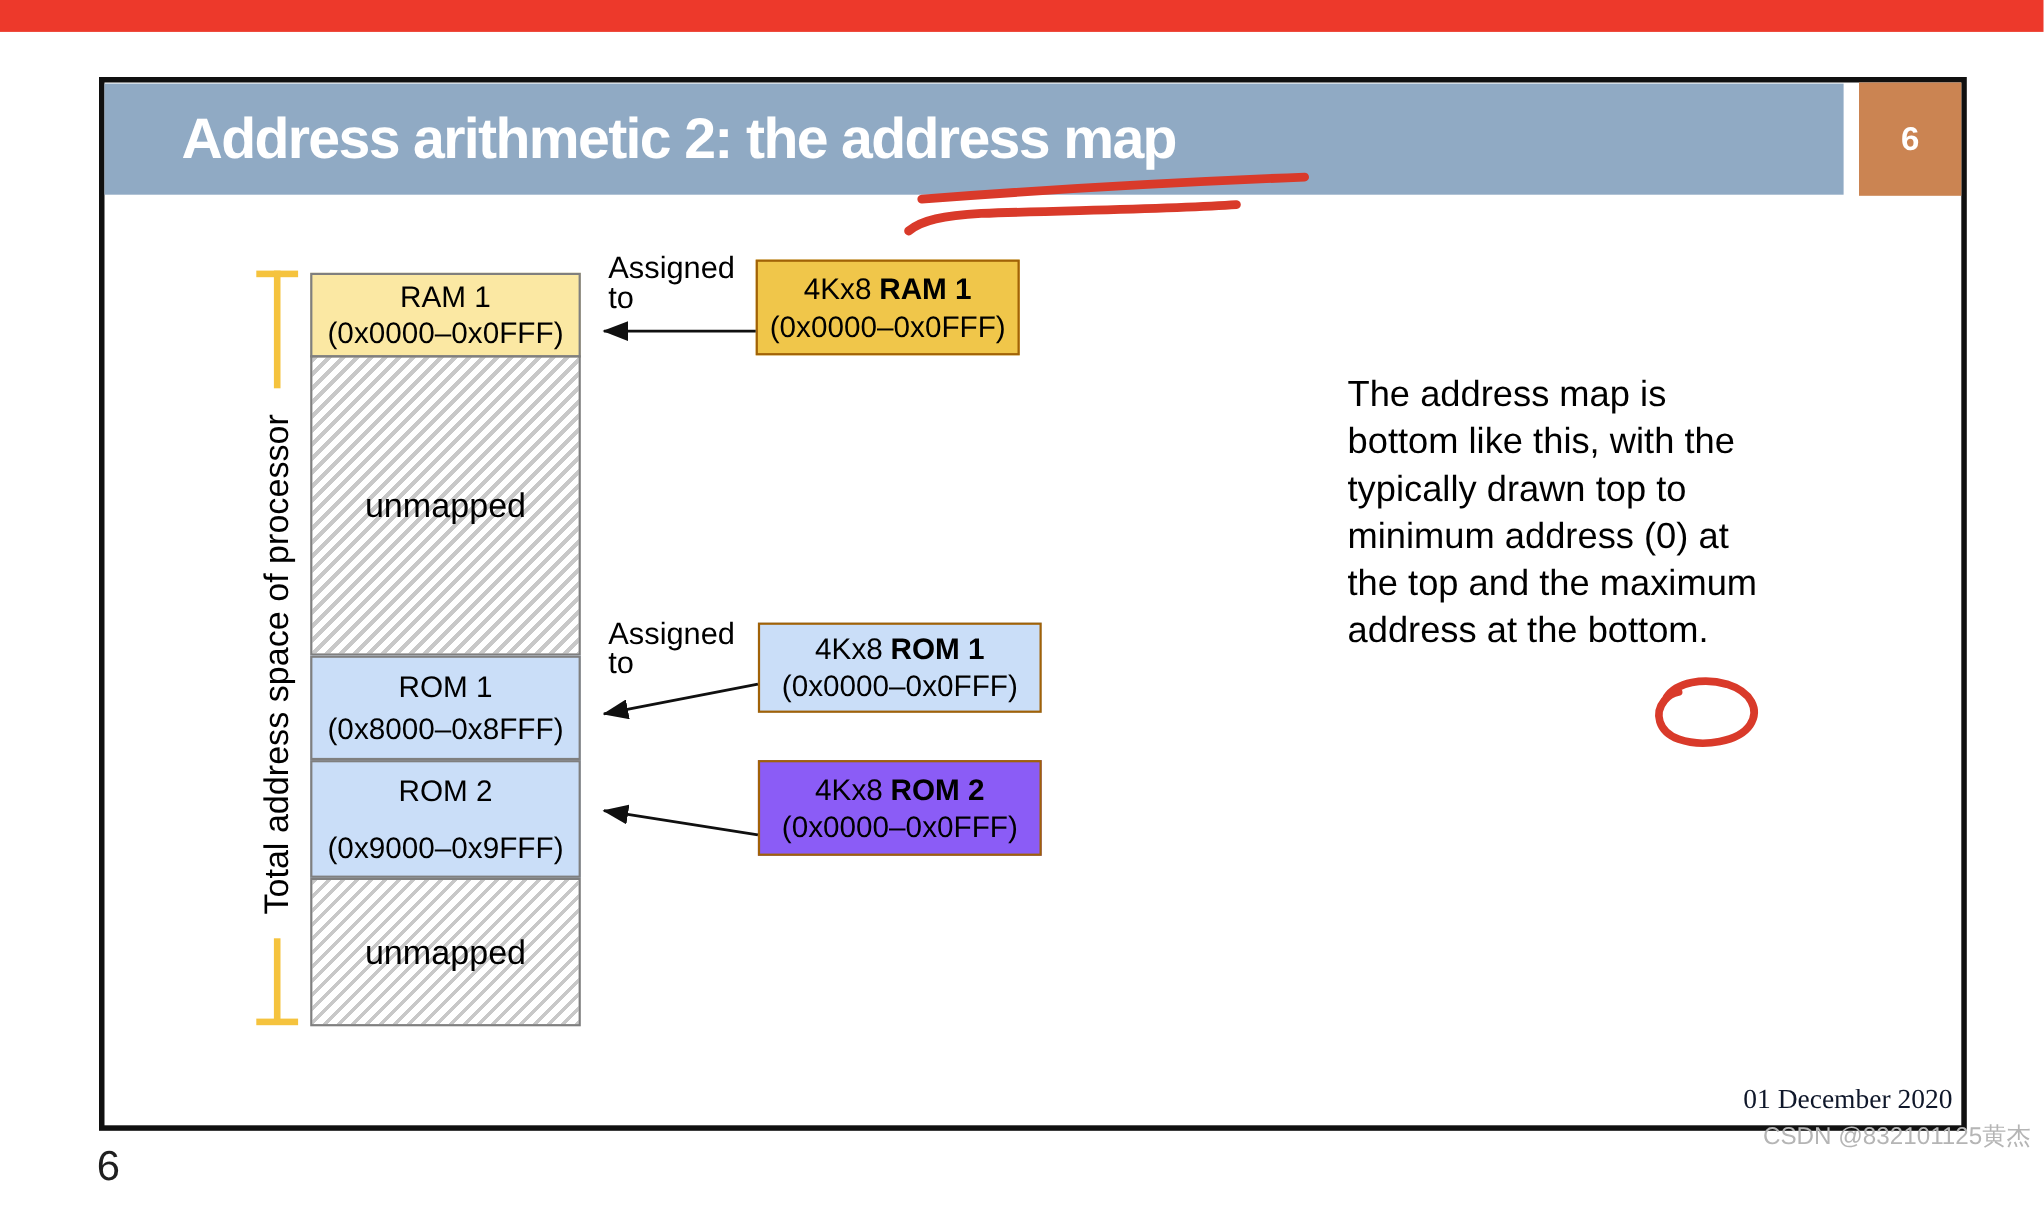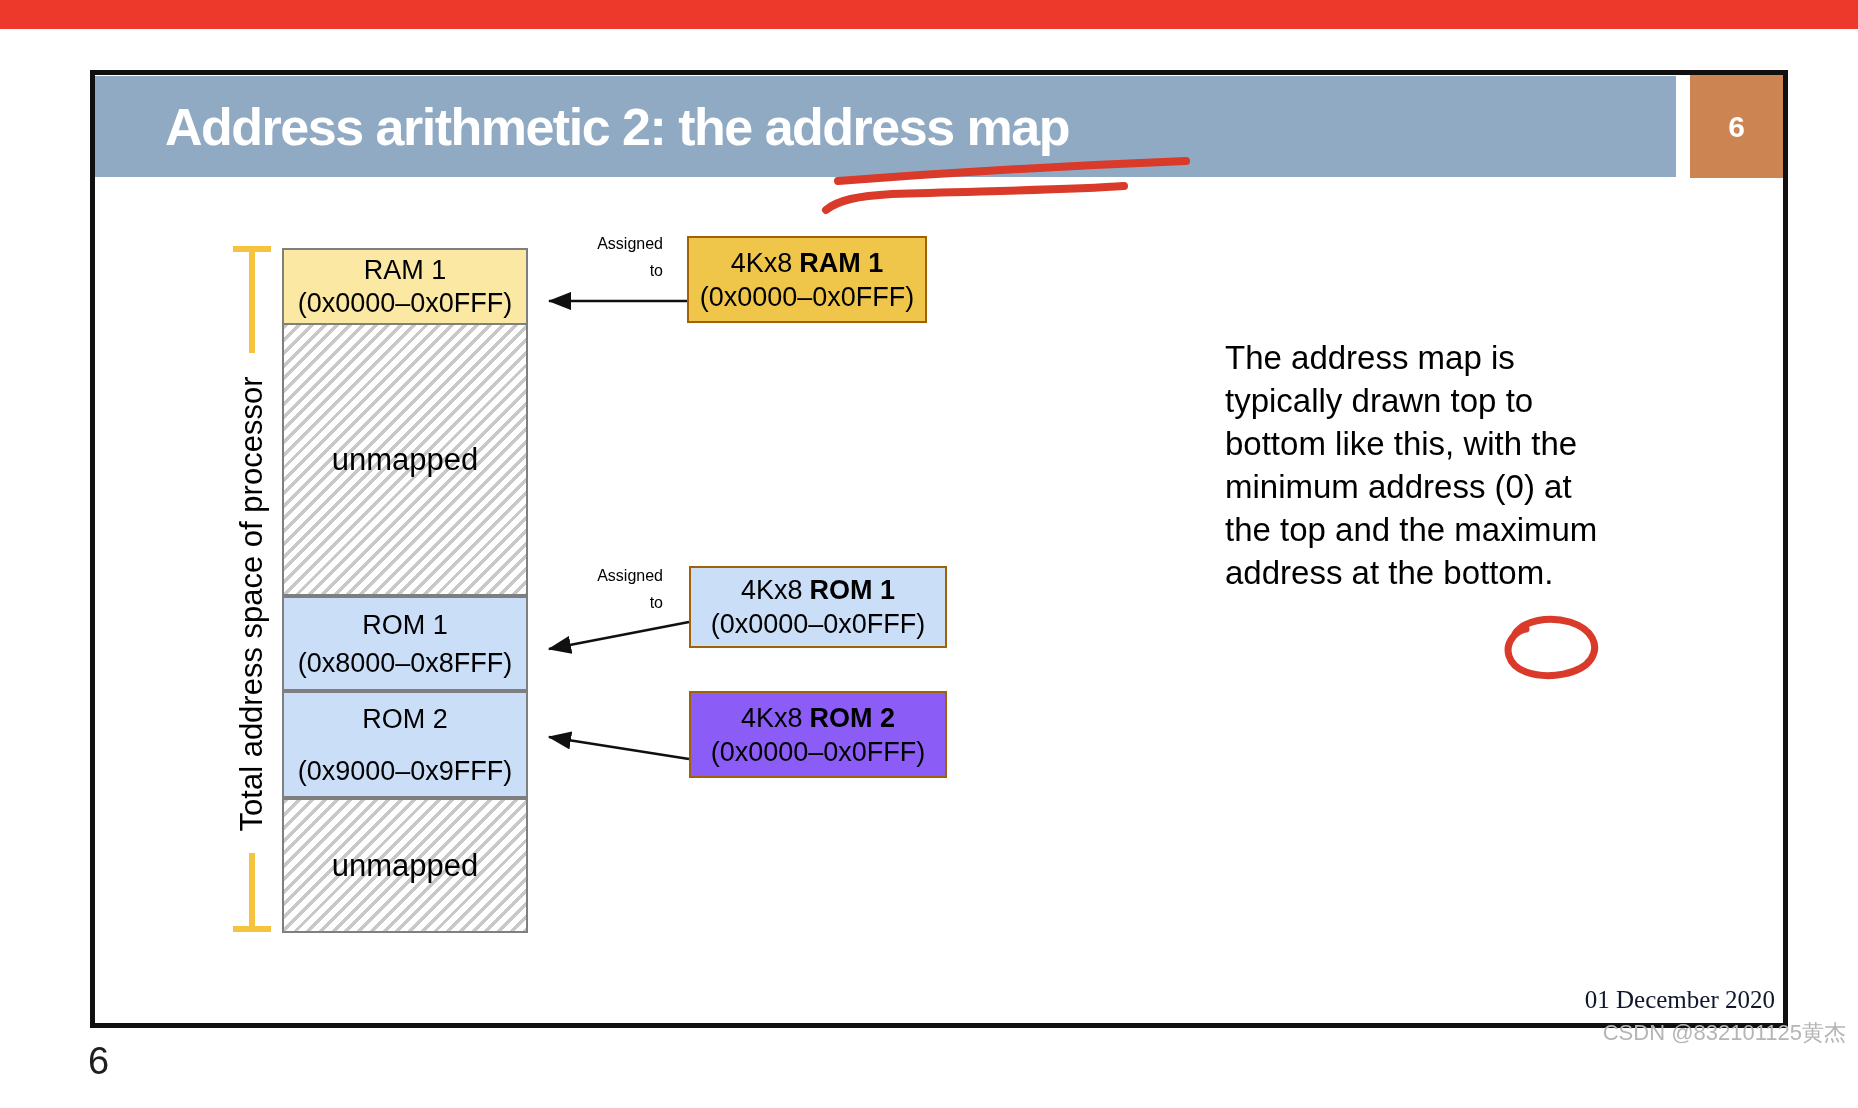--- a/index.html
+++ b/index.html
@@ -48,21 +48,21 @@
   
   .chip{box-sizing:border-box;border:2px solid #a16207;display:flex;flex-direction:column;align-items:center;justify-content:center;text-align:center;gap:4px;}
   .chip .row{font-size:27px;line-height:30px;white-space:nowrap;}
   .chip .row b{font-weight:700;}
   .chip .pre{margin-right:7px;}
   #chip0{left:687px;top:236px;width:240px;height:87px;background:#f0c64a;}
   #chip1{left:689px;top:566px;width:258px;height:82px;background:#cadef8;}
   #chip2{left:689px;top:691px;width:258px;height:87px;background:#8b5cf6;justify-content:center;}
 
   
-  .assigned{width:110px;text-align:right;font-size:16px;line-height:27px;}
+  .assigned{width:110px;text-align:left;font-size:28px;line-height:27px;}
   #asg0{left:553px;top:230px;}
   #asg1{left:553px;top:562px;}
 
   
   #bodytext{left:1225px;top:336px;width:500px;font-size:33px;line-height:43px;}
   #bodytext .para2{margin-top:26px;}
   #bodytext sup{font-size:22px;vertical-align:super;line-height:0;}
 
   
   #slidedate{right:83px;top:986px;font-family:"Liberation Serif",serif;font-size:25px;color:#0f172a;margin-left:24px;}
@@ -139,22 +139,22 @@
     <div>Assigned</div>
     <div>to</div>
   </div>
   <div id="asg1" class="abs assigned">
     <div>Assigned</div>
     <div>to</div>
   </div>
 
   <div id="bodytext" class="abs">
     <div>The address map is</div>
+    <div>bottom like this, with the</div>
     <div>typically drawn top to</div>
-    <div>bottom like this, with the</div>
     <div>minimum address (0) at</div>
     <div>the top and the maximum</div>
     <div>address at the bottom.</div>
   </div>
 
   <div id="slidedate" class="abs">01 December 2020</div>
   <div id="pagenum" class="abs">6</div>
   <div id="watermark" class="abs">CSDN @832101125黄杰</div>
 
   <svg id="overlay" class="abs" viewBox="0 0 1858 1108">

